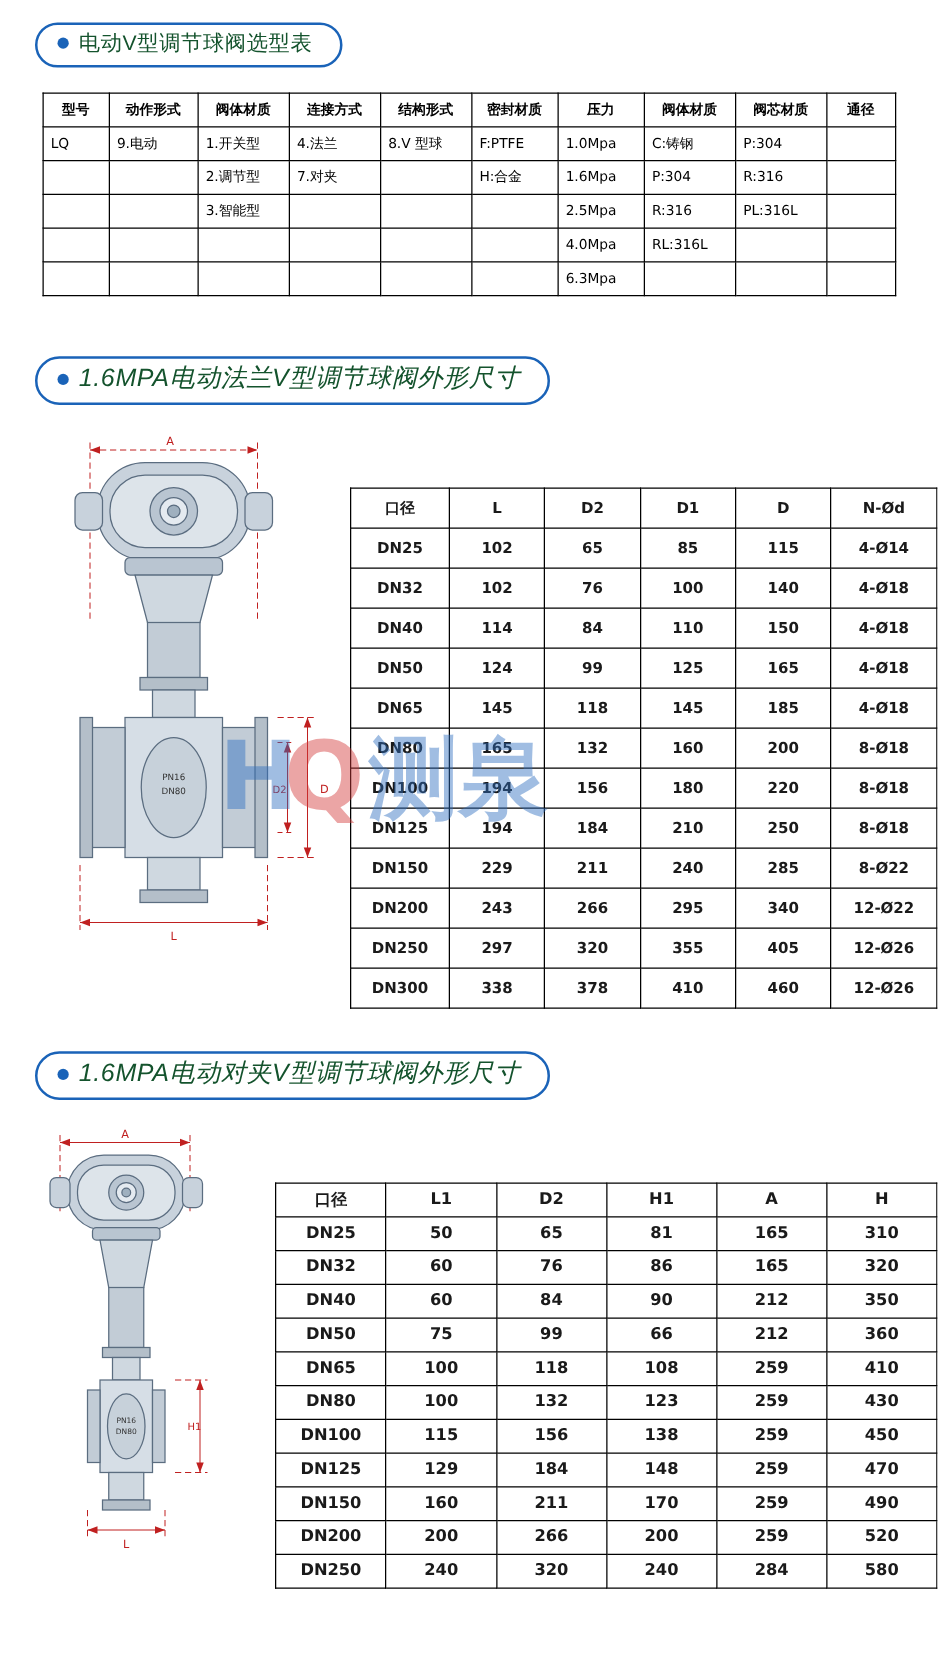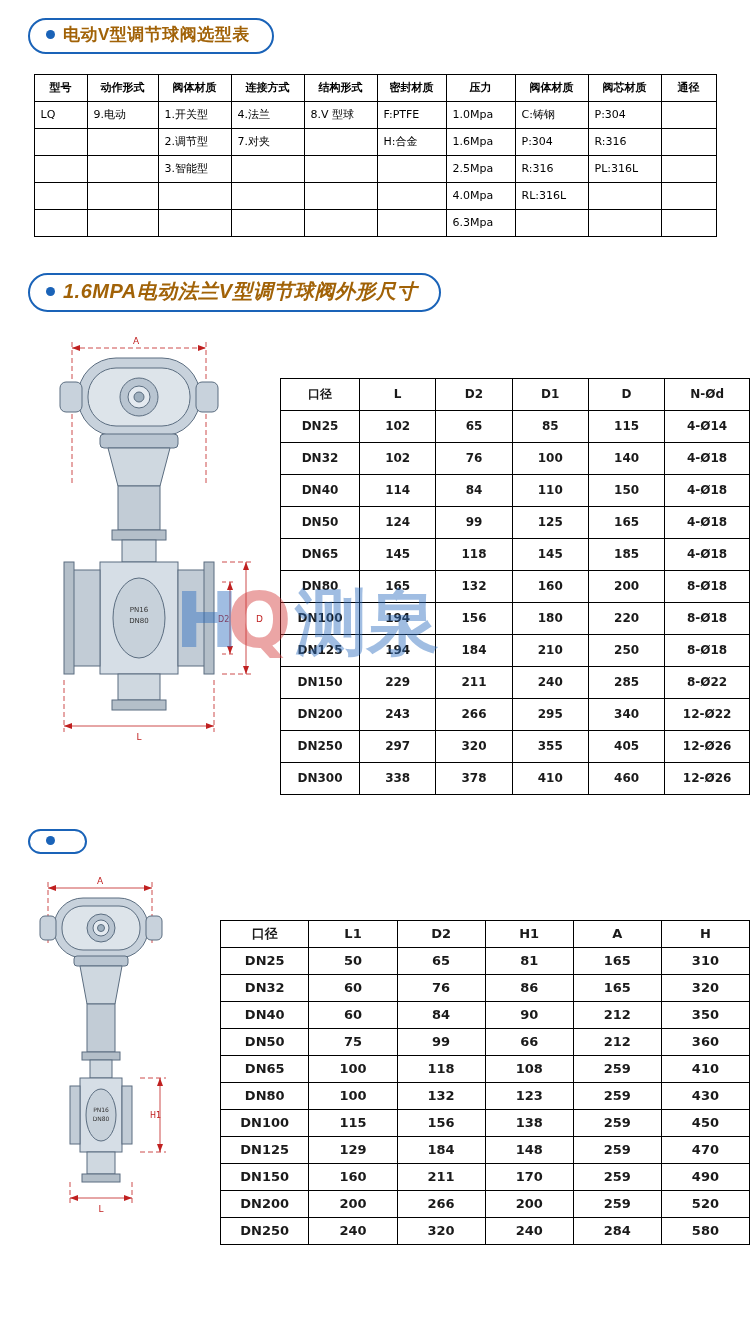--- a/index.html
+++ b/index.html
@@ -23,31 +23,31 @@
     box-sizing:border-box;
   }
   .heading .dot{
     width:9px;height:9px;border-radius:50%;
     background:#1a63b8;
     margin-right:8px;
     flex:0 0 auto;
   }
   .heading .htext{
     font-size:20px;
-    font-weight:bold;
+    font-weight:normal;
     font-style:italic;
-    color:#a16207;
+    color:#14532d;
     letter-spacing:0.5px;
     white-space:nowrap;
     line-height:1.15;
   }
   .heading.small .htext{font-size:17px;font-style:normal;}
 
   .sec1{padding-top:18px;}
-  .sec2{padding-top:36px;}
+  .sec2{padding-top:48px;}
   .sec3{padding-top:34px;}
 
   
   .seltable-wrap{margin-top:20px;display:flex;justify-content:center;}
   table.sel{
     border-collapse:collapse;
     font-size:11px;
     color:#000;
   }
   table.sel td,table.sel th{
@@ -397,20 +397,21 @@
               <td class="v2">12-Ø26</td>
             </tr>
           </tbody>
       </table>
     </div>
   </div>
 
   <div class="sec3">
     <div class="heading">
       <span class="dot"></span>
+      <span class="htext">1.6MPA电动对夹V型调节球阀外形尺寸</span>
     </div>
 
     <div class="dimrow" style="margin-top:22px;">
 
       <div class="drawing" style="width:210px;">
         <svg class="valve-svg" width="210" height="340" viewBox="0 0 210 340">
           <g stroke="#c02020" stroke-width="0.8" fill="none" stroke-dasharray="5 3">
             <line x1="48" y1="6" x2="48" y2="70"></line>
             <line x1="152" y1="6" x2="152" y2="70"></line>
           </g>

